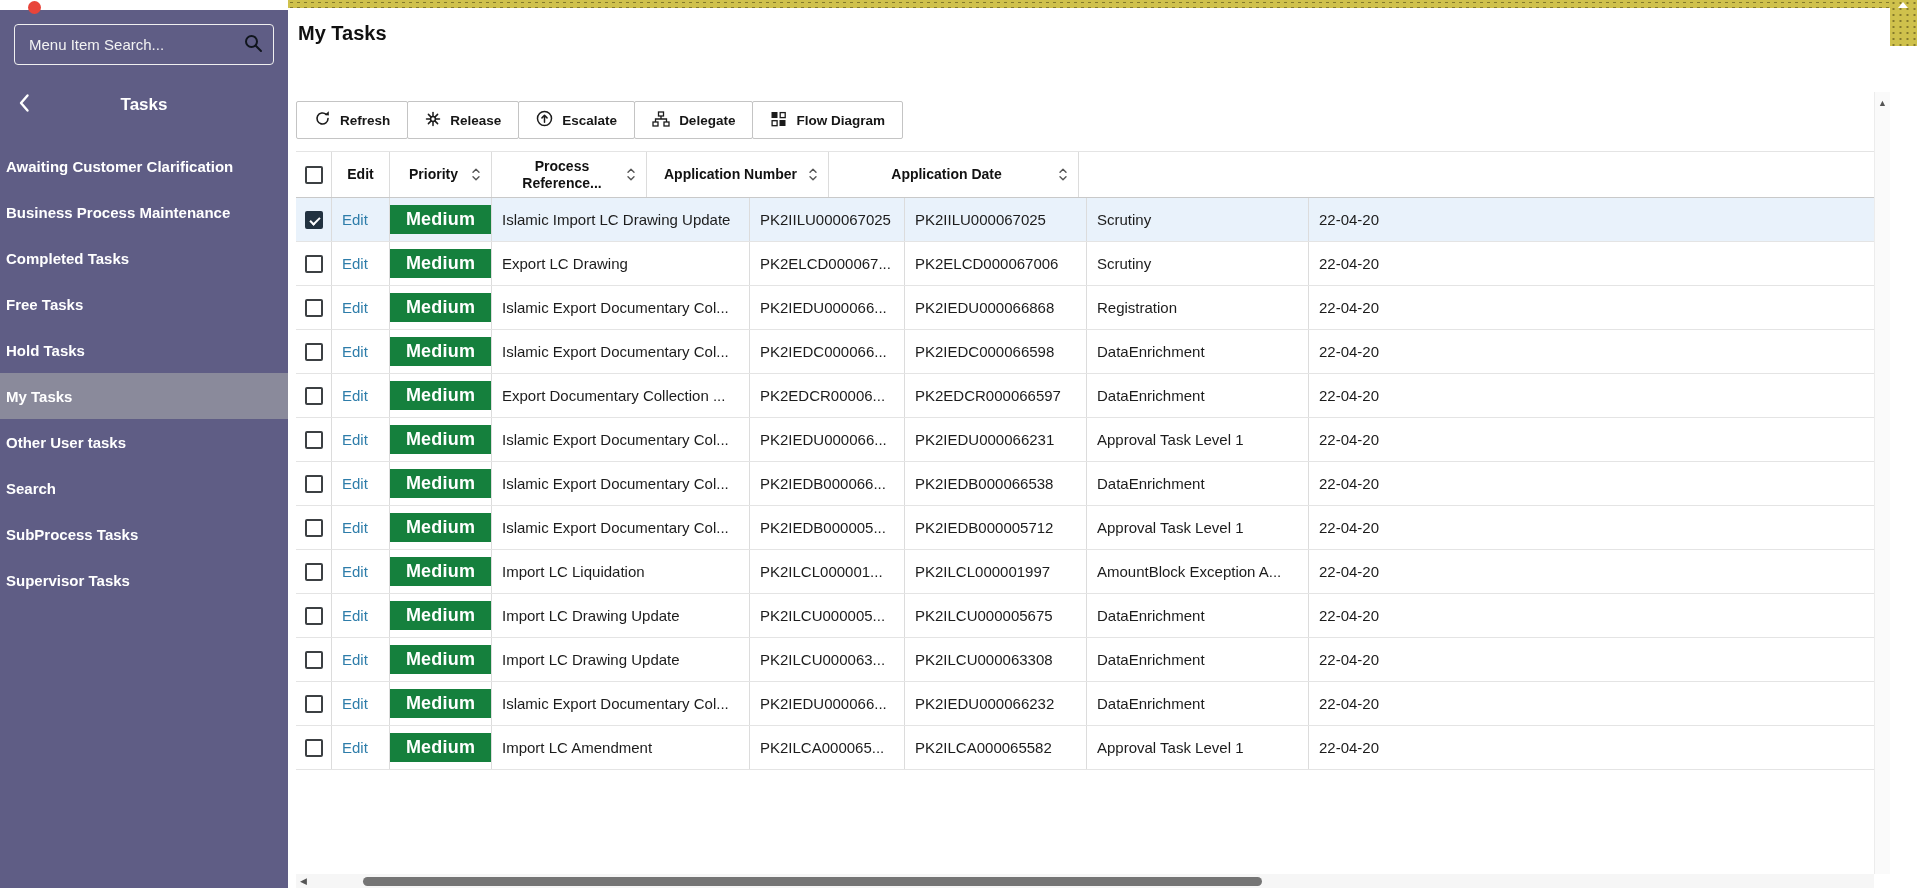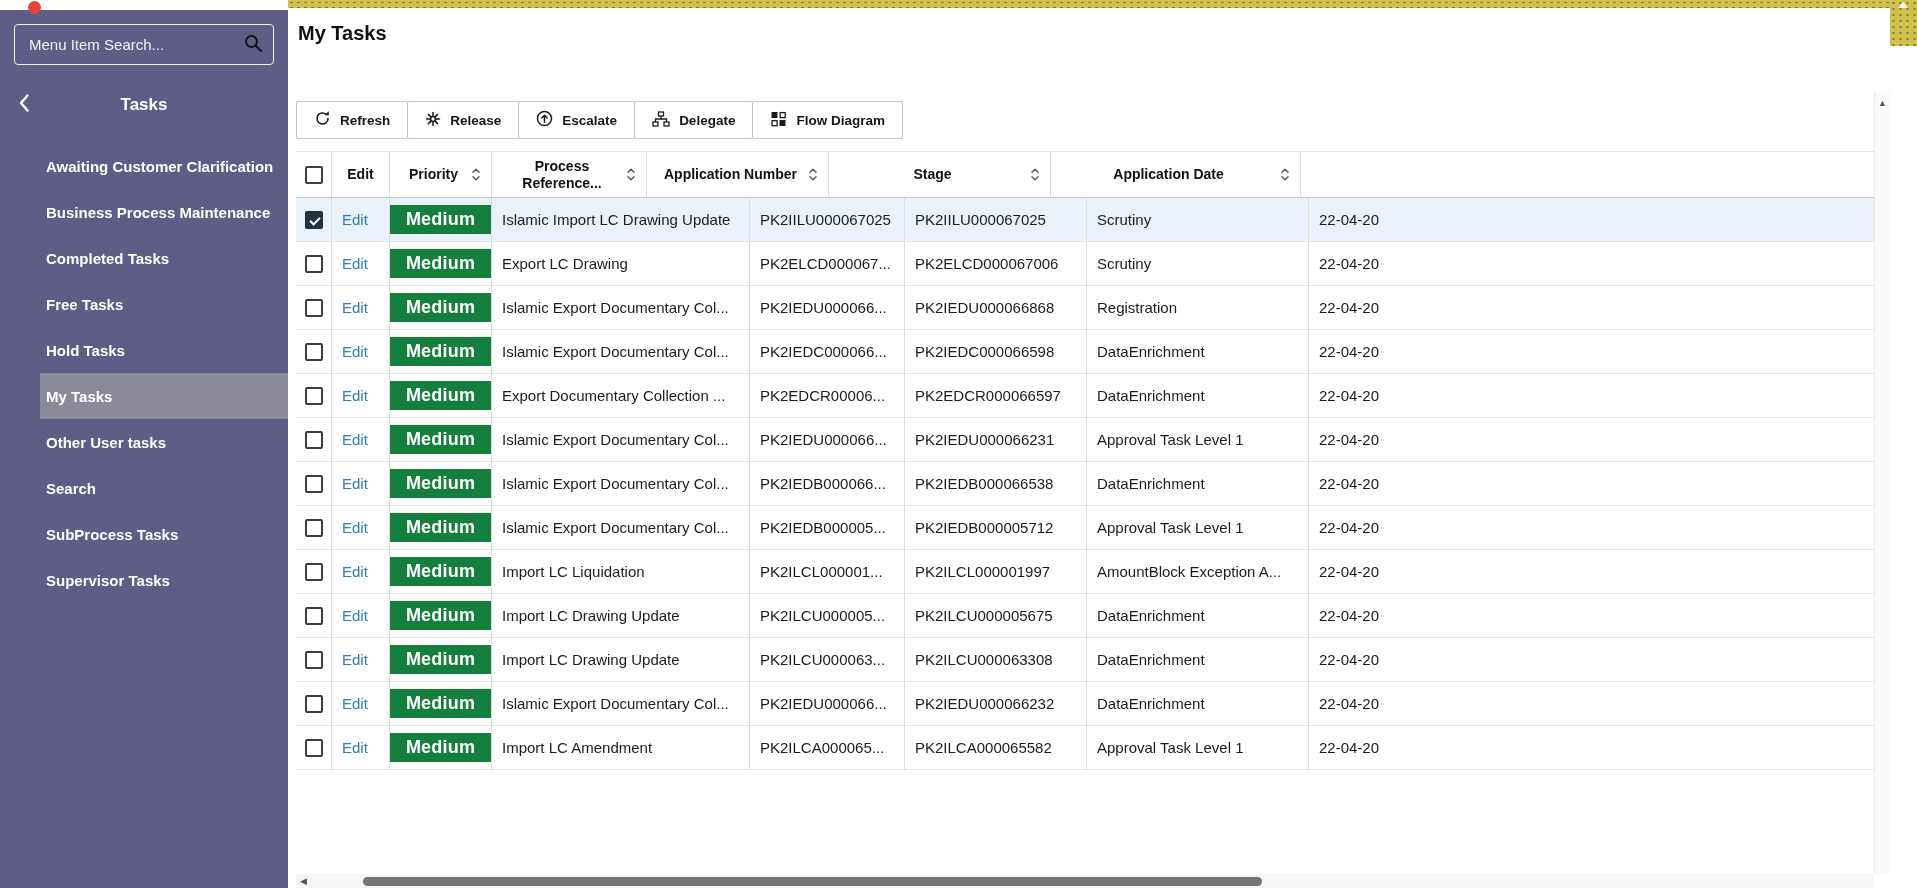--- a/index.html
+++ b/index.html
@@ -45,21 +45,21 @@
   .search-box input::placeholder { color: #f3f3f3; opacity: 1; }
   .search-btn { background: none; border: none; cursor: pointer; display: flex; align-items: center; }
 
   .side-header { position: relative; height: 52px; display: flex; align-items: center; justify-content: center; }
   .back-btn { position: absolute; left: 18px; top: 14px; background: none; border: none; cursor: pointer; display: flex; }
   .side-title { font-size: 17px; font-weight: 700; color: #fff; }
 
   .side-menu { list-style: none; margin-top: 12px; }
   .side-item {
     height: 46px; display: flex; align-items: center; padding-left: 6px;
-    font-size: 15px; font-weight: 600; color: #fff; cursor: pointer; margin-left: 40px;
+    font-size: 15px; font-weight: 600; color: #fff; cursor: pointer;
   }
   .side-item.selected { background: #8a8a9b; }
 
   
   .main {
     position: absolute; left: 288px; top: 8px; right: 27px; bottom: 0;
     background: #fff; padding: 12px 0 0 8px;
   }
   .page-title { font-size: 20px; font-weight: 700; color: #111; margin: 2px 0 14px 2px; }
 
@@ -280,29 +280,20 @@
       </div>
       <div class="hcell c-app">
         <span class="hlabel">Application Number</span>
         <button class="sort-btn">
             <svg width="10" height="15" viewBox="0 0 10 15" fill="none" stroke="#555" stroke-width="1.4" stroke-linecap="round" stroke-linejoin="round">
               <path d="M2 5.2 5 2.2l3 3"></path>
               <path d="M2 9.8l3 3 3-3"></path>
             </svg>
           </button>
       </div>
-      <div class="hcell c-stage">
-        <span class="hlabel">Stage</span>
-        <button class="sort-btn">
-            <svg width="10" height="15" viewBox="0 0 10 15" fill="none" stroke="#555" stroke-width="1.4" stroke-linecap="round" stroke-linejoin="round">
-              <path d="M2 5.2 5 2.2l3 3"></path>
-              <path d="M2 9.8l3 3 3-3"></path>
-            </svg>
-          </button>
-      </div>
       <div class="hcell c-date">
         <span class="hlabel">Application Date</span>
         <button class="sort-btn">
             <svg width="10" height="15" viewBox="0 0 10 15" fill="none" stroke="#555" stroke-width="1.4" stroke-linecap="round" stroke-linejoin="round">
               <path d="M2 5.2 5 2.2l3 3"></path>
               <path d="M2 9.8l3 3 3-3"></path>
             </svg>
           </button>
       </div>
       <div class="hcell c-fill"></div>

